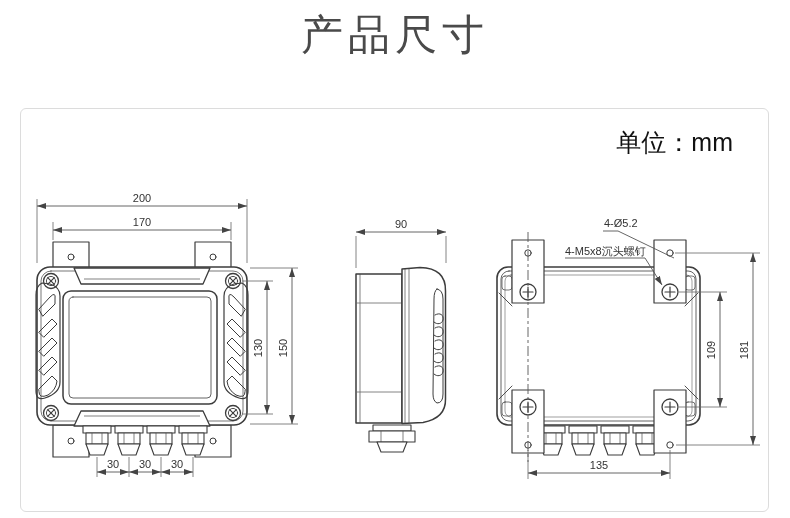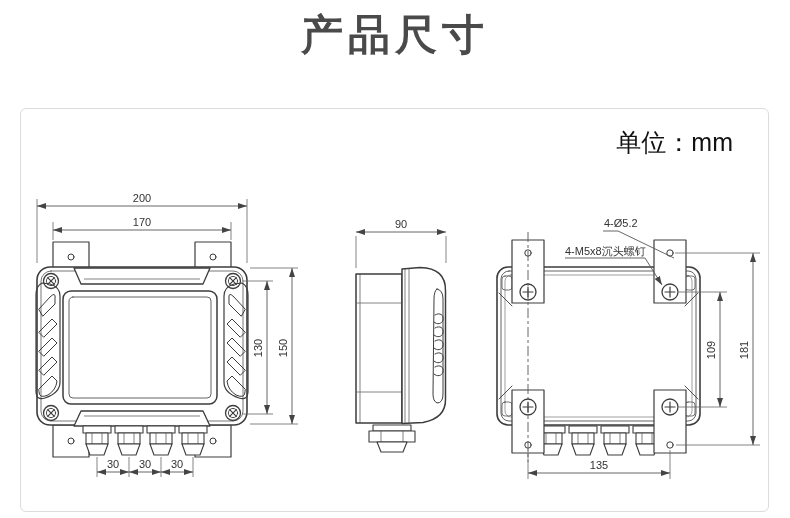--- a/index.html
+++ b/index.html
@@ -3,21 +3,21 @@
 <meta charset="utf-8">
 <style>
   * { margin:0; padding:0; box-sizing:border-box; }
   html,body { background:#fff; }
   body {
     width:790px; height:518px; position:relative; overflow:hidden;
     font-family:"Liberation Sans", sans-serif;
   }
   .page-title {
     position:absolute; top:8px; left:0; width:790px; height:58px;
-    text-align:center; font-size:42px; line-height:54px; font-weight:700;
+    text-align:center; font-size:42px; line-height:54px; font-weight:400;
     color:#4a4a4a; letter-spacing:5px;
   }
   .panel {
     position:absolute; left:20px; top:108px; width:749px; height:404px;
     background:#fff; border:1px solid #dcdcdc; border-radius:6px;
   }
   .model-label {
     position:absolute; left:23px; top:13px;
     font-size:33px; font-weight:500; color:#b42626; letter-spacing:0.5px;
   }

